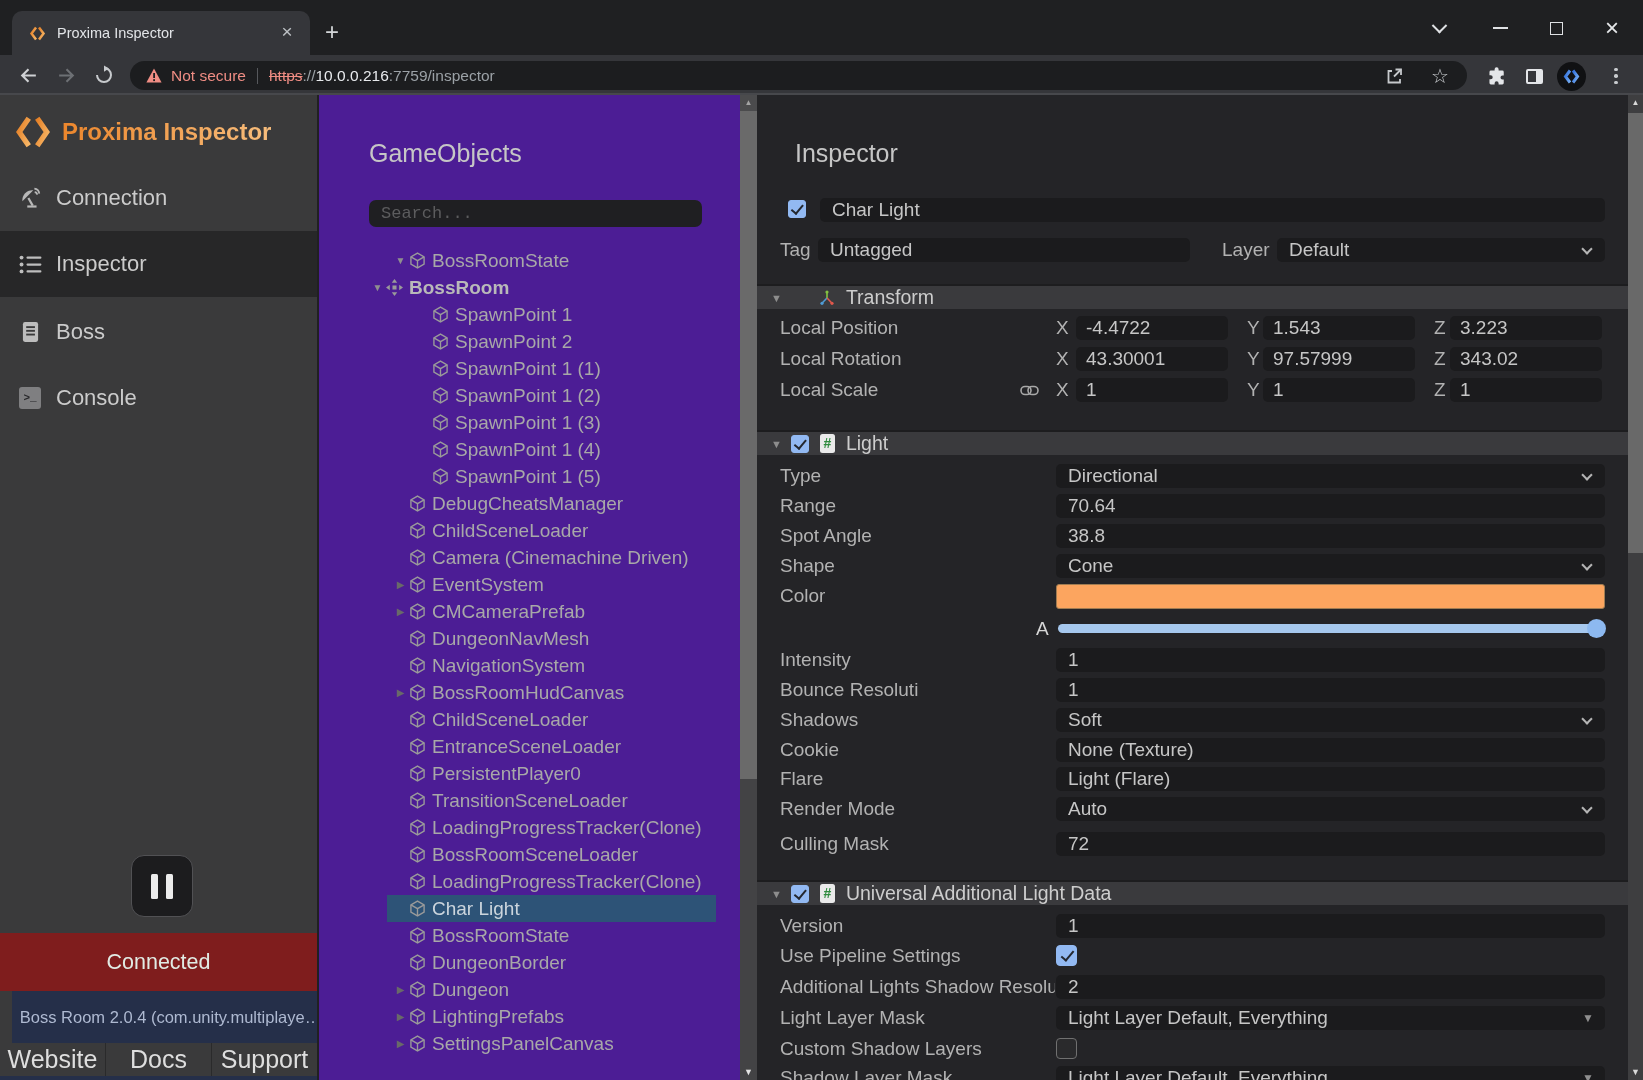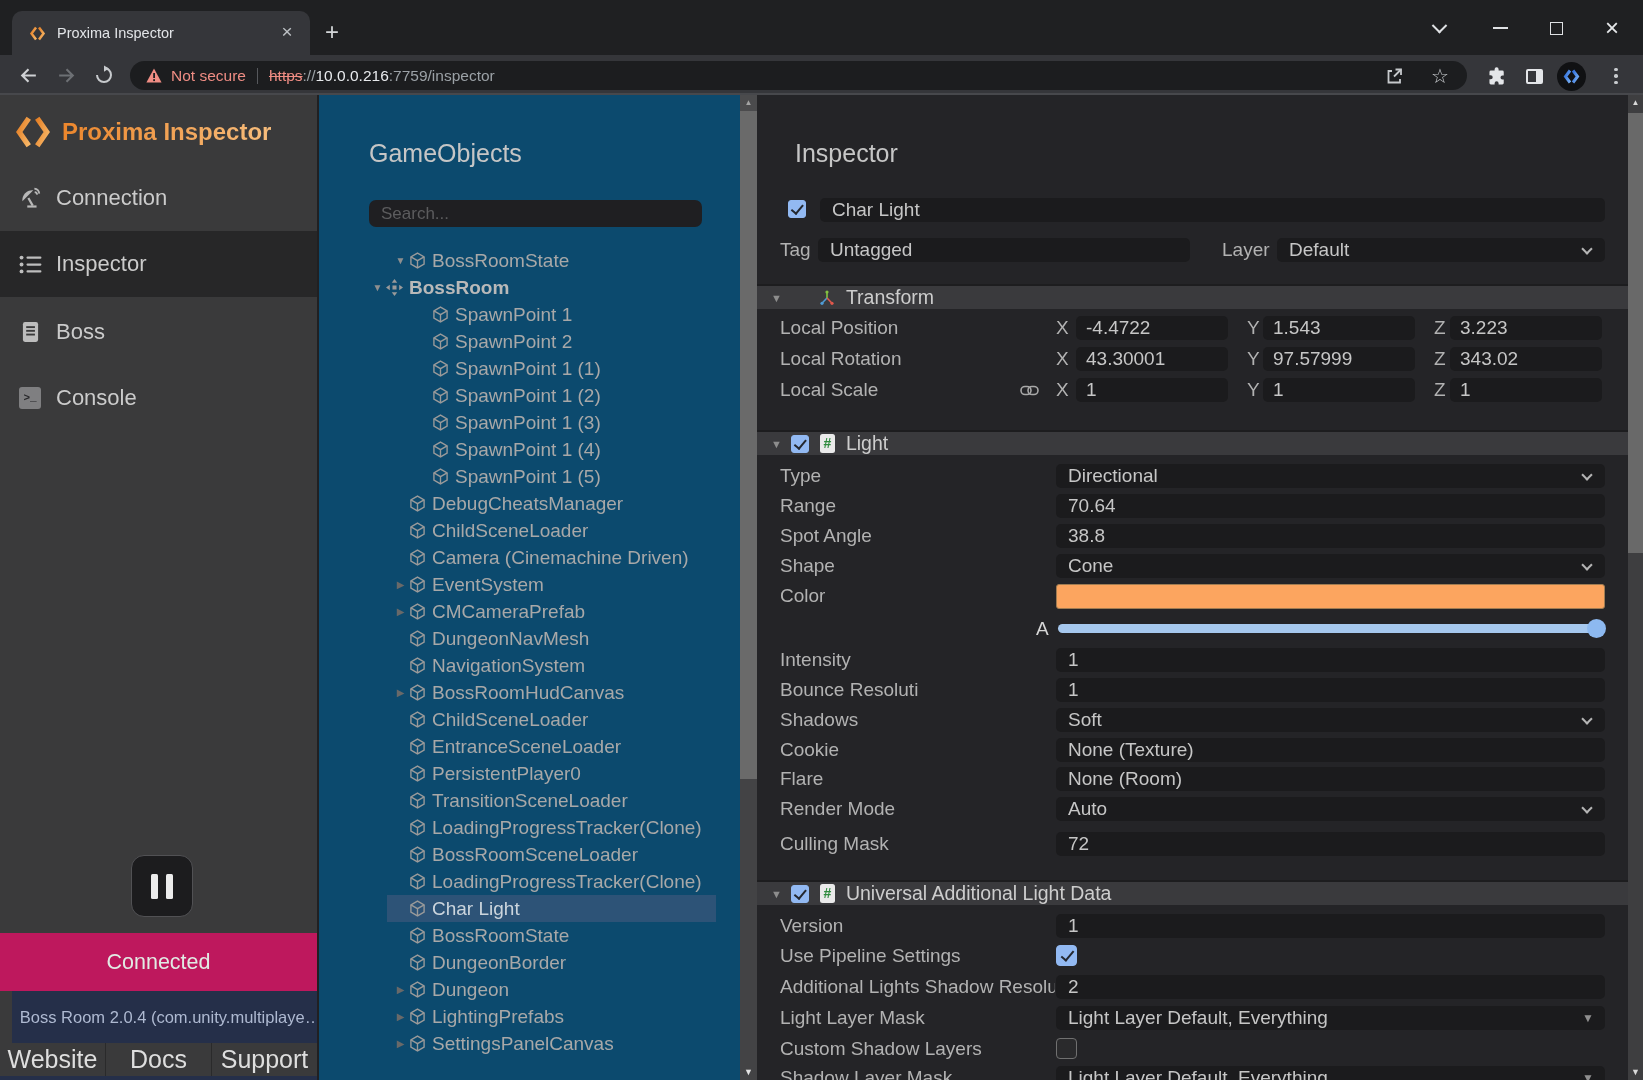--- a/index.html
+++ b/index.html
@@ -51,36 +51,36 @@
     -webkit-background-clip:text; background-clip:text; color:transparent; }
   .nav-item { position:absolute; left:0; width:317px; height:66px; display:flex; align-items:center;
     gap:14px; padding-left:18px; color:#cbcbcb; font-size:22px; }
   .nav-item.sel { background:#272728; }
   .nav-ic { width:24px; height:24px; flex:none; display:flex; align-items:center; justify-content:center; }
   .console-glyph { width:22px; height:22px; background:#7f7f81; border-radius:3px; color:#29292b;
     font-family:"Liberation Mono", monospace; font-weight:bold; font-size:11px; line-height:22px; text-align:center; }
   .pausebtn { position:absolute; left:131px; top:760px; width:62px; height:62px; background:#1c1c1e;
     border:1px solid #515154; border-radius:13px; display:flex; align-items:center; justify-content:center; gap:8px; }
   .pausebtn i { width:7px; height:25px; background:#ececec; border-radius:1.5px; }
-  .status-bar { position:absolute; left:0; top:838px; width:317px; height:58px; background:#be185d;
+  .status-bar { position:absolute; left:0; top:838px; width:317px; height:58px; background:#7f1d1d;
     display:flex; align-items:center; justify-content:center; font-size:21.5px; color:#e1ebe4; }
   .project-bar { position:absolute; left:12px; top:896px; width:317px; height:52px; background:#252f49;
     display:flex; align-items:center; justify-content:center; font-size:16.5px; color:#aeb9d1; white-space:nowrap; overflow:hidden; }
   .links-row { position:absolute; left:0; top:948px; width:317px; height:33px; background:#3a3a3b; display:flex; }
   .links-row .flink { flex:1; display:flex; align-items:center; justify-content:center; font-size:25px; color:#dedede; }
   .links-row .vdiv { width:1px; background:#2a2a2b; }
   .bottom-sliver { position:absolute; left:0; top:981px; width:317px; height:4px; background:#252f49; }
 
   
-  .gopanel { position:absolute; left:317px; top:95px; width:423px; height:985px; background:#0c4a6e;
+  .gopanel { position:absolute; left:317px; top:95px; width:423px; height:985px; background:#4c1d95;
     border-left:2px solid #202022; overflow:hidden; }
   .go-title { position:absolute; left:50px; top:44px; font-size:25px; color:#c6c6c6; }
   .go-search { position:absolute; left:50px; top:105px; width:333px; height:27px; background:#1f1f22;
     border:none; border-radius:7px; padding:0 12px; font-size:17px; color:#bdbdbd; outline:none;
-    font-family:Liberation Sans, sans-serif; }
+    font-family:Liberation Mono, monospace; }
   .go-search::placeholder { color:#5c5c5e; }
   .tree { position:absolute; left:0; top:152px; width:423px; }
   .tree-row { position:relative; height:27px; display:flex; align-items:center; color:#a8a8a8; font-size:19px; }
   .tree-row.lvl0 { padding-left:50px; } .tree-row.lvl1 { padding-left:73px; } .tree-row.lvl2 { padding-left:96px; }
   .tree-row.bold .tree-label { font-weight:bold; color:#b9b9b9; }
   .tree-row.selected::before { content:""; position:absolute; left:68px; right:26px; top:0; bottom:0; background:#2d5377; }
   .tree-row.selected .tree-label { color:#ccd5dd; }
   .tree-row > * { position:relative; }
   .arrow { width:17px; flex:none; font-size:10px; color:#8f8f8f; text-align:center; }
   .arrow.expanded::before { content:"▼"; }
@@ -774,21 +774,21 @@
     <div class="ifield hassel">
       <span>Soft</span><span class="chev"></span>
     </div>
   </div>
   <div class="irow" style="top:643px">
     <span class="ilabel">Cookie</span>
     <div class="ifield">None (Texture)</div>
   </div>
   <div class="irow" style="top:672px">
     <span class="ilabel">Flare</span>
-    <div class="ifield">None (Room)</div>
+    <div class="ifield">Light (Flare)</div>
   </div>
   <div class="irow" style="top:702px">
     <span class="ilabel">Render Mode</span>
     <div class="ifield hassel">
       <span>Auto</span><span class="chev"></span>
     </div>
   </div>
   <div class="irow" style="top:737px">
     <span class="ilabel">Culling Mask</span>
     <div class="ifield">72</div>

